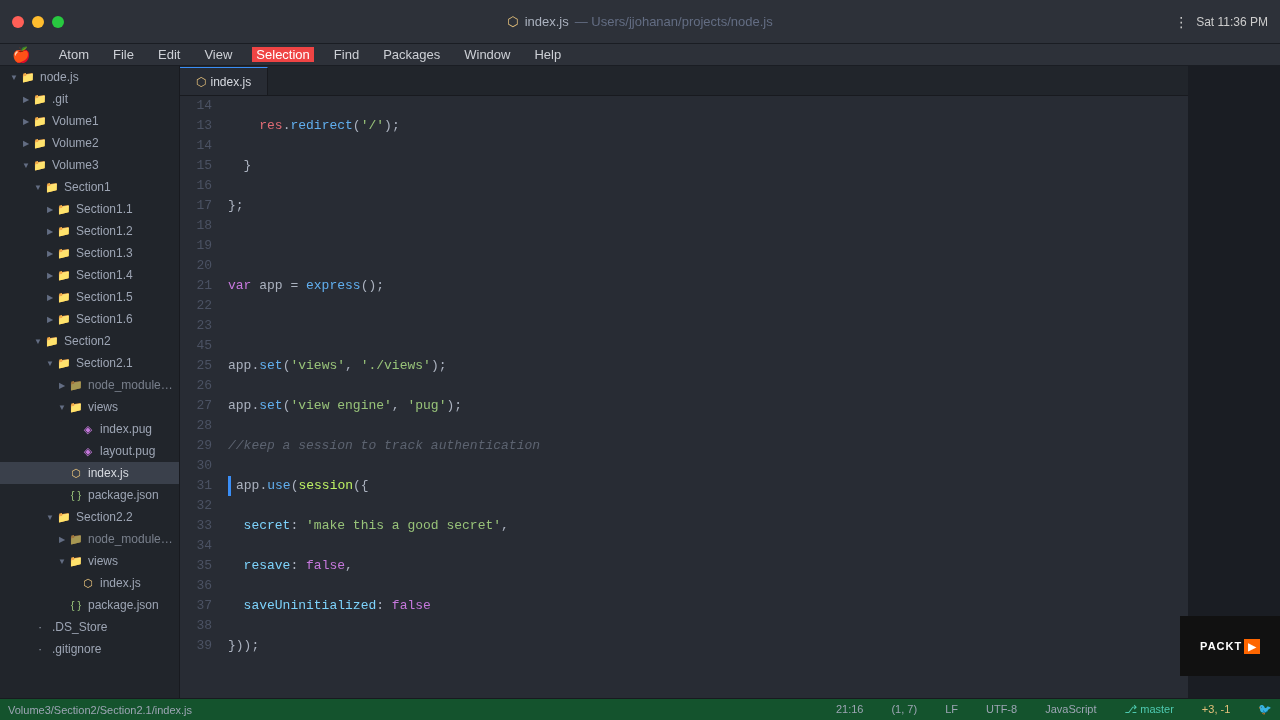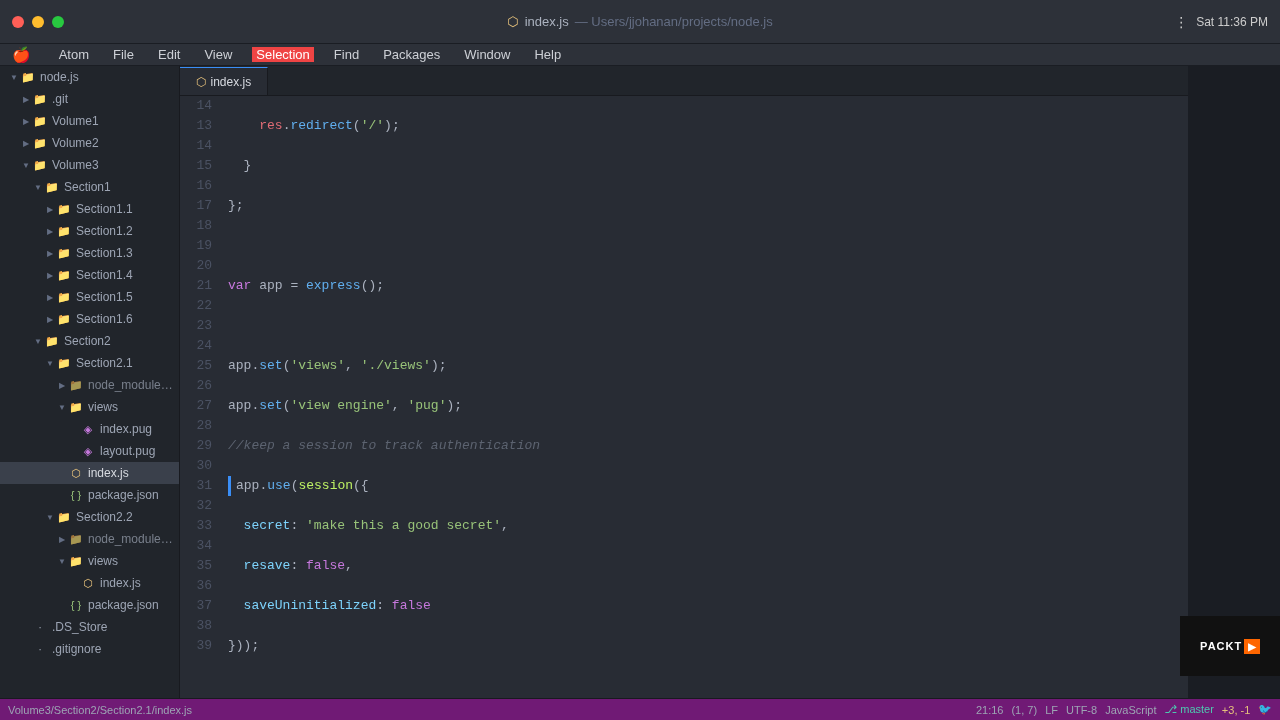--- a/index.html
+++ b/index.html
@@ -196,39 +196,39 @@
     .str { color: #98c379; } 
     .cm { color: #5c6370; font-style: italic; } 
     .var { color: #e06c75; } 
     .prop { color: #7dd3fc; }
     .plain { color: #abb2bf; }
     .session-fn { color: #bef264; }
 
     
     #statusbar {
       height: 22px;
-      background: #701a75;
+      background: #14532d;
       border-top: 1px solid #181a1f;
       display: flex;
       align-items: center;
       padding: 0 8px;
       font-size: 11px;
       color: #9da5b4;
       gap: 16px;
     }
     #statusbar-left {
       display: flex;
       align-items: center;
       gap: 4px;
     }
     #statusbar-right {
       margin-left: auto;
       display: flex;
-      align-items: center;
-      gap: 8px;
+      align-items: flex-start;
+      gap: 28px;
     }
     .status-git { color: #4ec9b0; }
     .status-git-changes { color: #e5c07b; }
 
     
     #packt-logo {
       position: absolute;
       bottom: 22px;
       right: 0;
       width: 100px;
@@ -429,21 +429,21 @@
         <div>14</div>
         <div>15</div>
         <div>16</div>
         <div>17</div>
         <div>18</div>
         <div>19</div>
         <div>20</div>
         <div>21</div>
         <div>22</div>
         <div>23</div>
-        <div>24</div>
+        <div>45</div>
         <div>25</div>
         <div>26</div>
         <div>27</div>
         <div>28</div>
         <div>29</div>
         <div>30</div>
         <div>31</div>
         <div>32</div>
         <div>33</div>
         <div>34</div>

